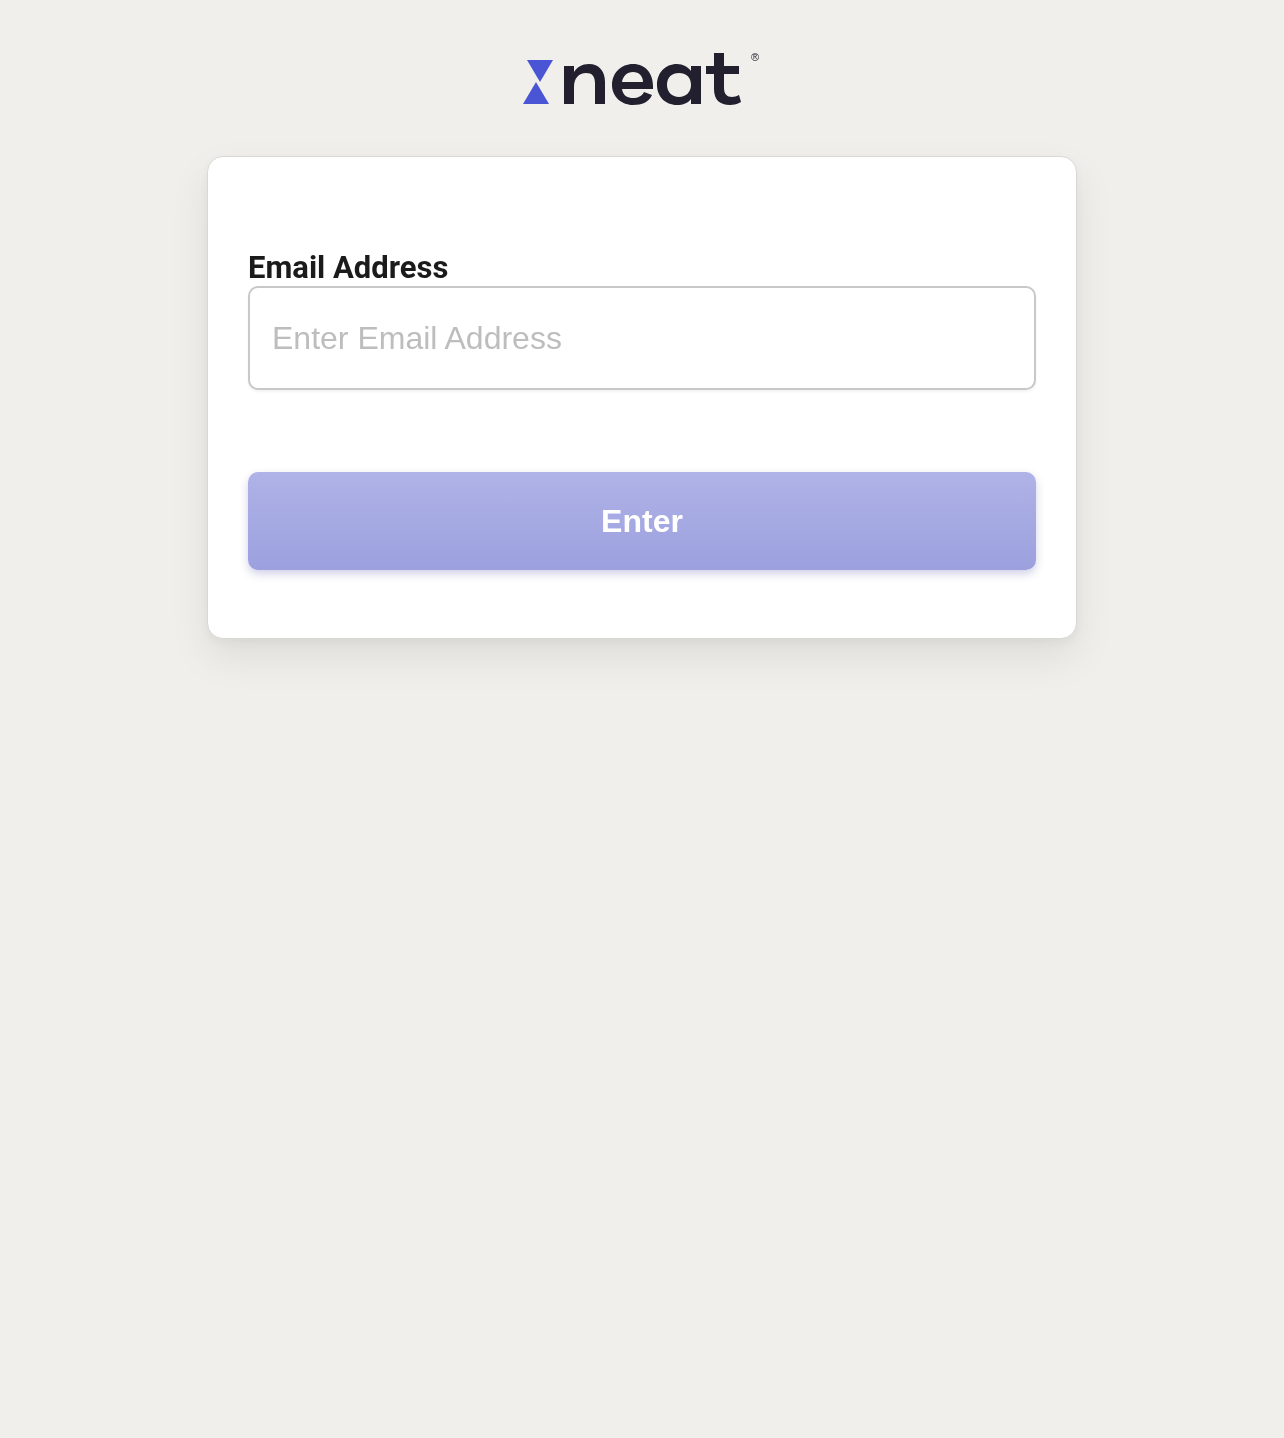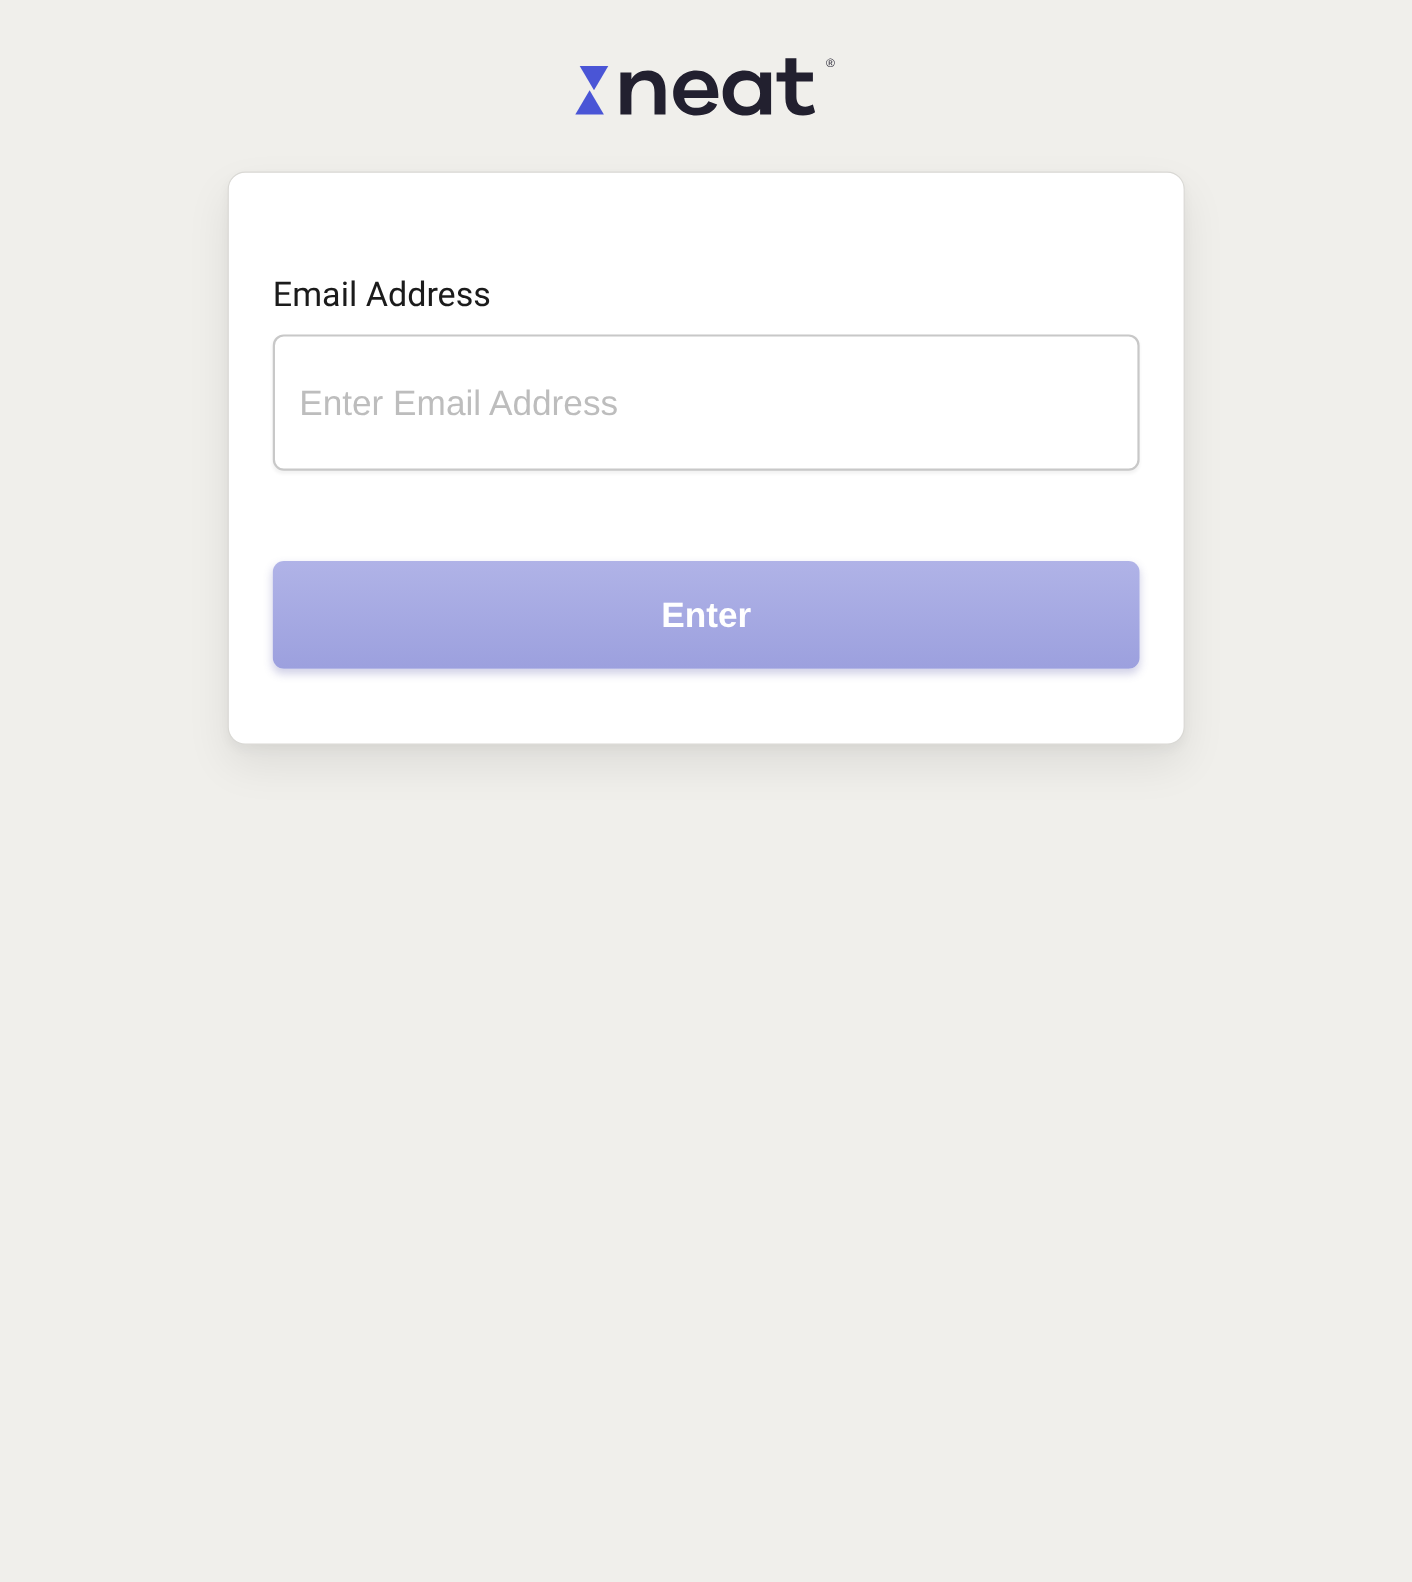--- a/index.html
+++ b/index.html
@@ -55,29 +55,28 @@
 
     .field-group {
       width: 100%;
       padding: 0 0px;
       display: flex;
       flex-direction: column;
     }
 
     .field-label {
       font-size: 31px;
-      font-weight: 400;
+      font-weight: 700;
       color: #1b1b1b;
-      margin-bottom: 18px;
       display: block;
     }
 
     .text-input {
       width: 100%;
-      height: 124px;
+      height: 104px;
       border: 2px solid #c8c8c8;
       border-radius: 10px;
       background: #ffffff;
       font-size: 32px;
       color: #2b2b2b;
       padding: 0 22px;
       outline: none;
       box-shadow: 0 2px 3px rgba(0,0,0,0.05);
     }
 

